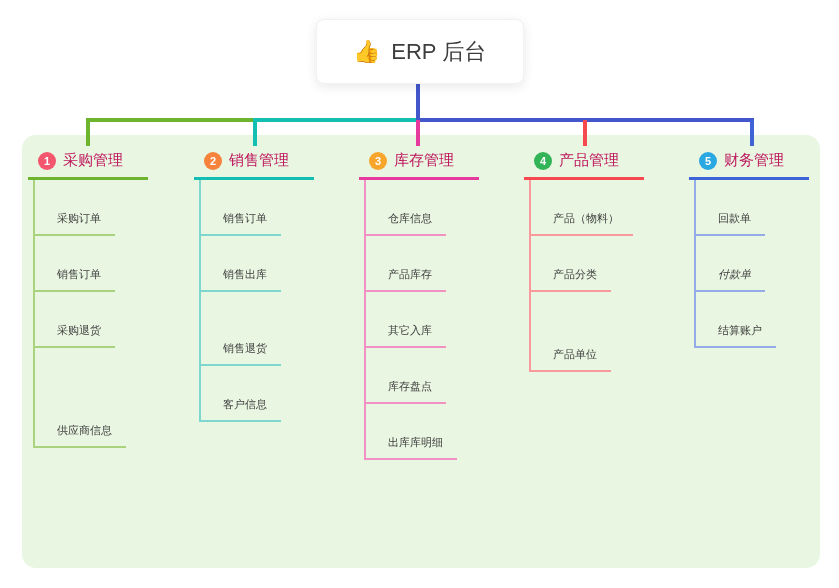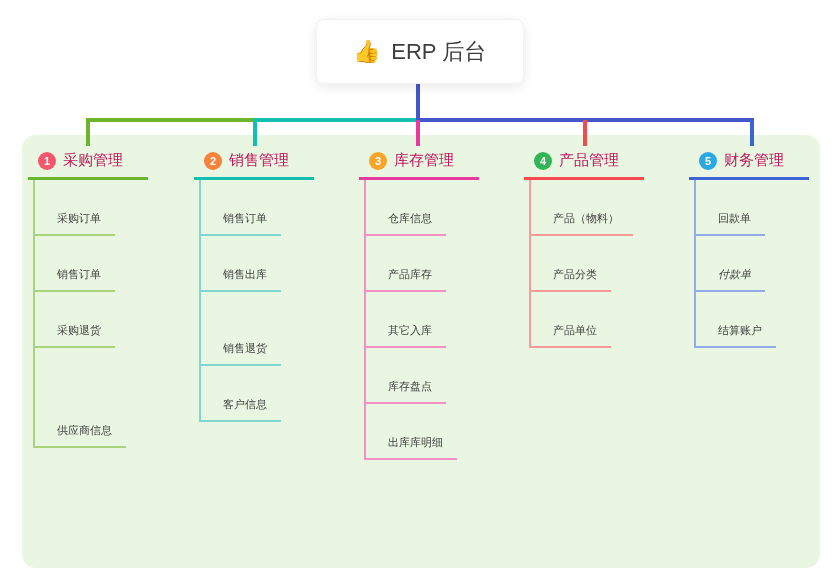--- a/index.html
+++ b/index.html
@@ -160,21 +160,21 @@
   </div>
 
   <div class="branch" style="left: 524px;">
     <div class="branch-title" style="border-bottom-color: rgb(246, 73, 78);">
       <span class="badge" style="background: rgb(51, 180, 87);">4</span>
       <span class="branch-label">产品管理</span>
     </div>
     <ul class="children" style="border-left-color: rgb(249, 153, 156); text-align: right;">
           <li style="border-bottom-color: rgb(249, 153, 156);">产品（物料）</li>
           <li style="border-bottom-color: rgb(249, 153, 156);">产品分类</li>
-          <li style="border-bottom-color: rgb(249, 153, 156);">产品单位</li>
+          <li style="border-bottom-color: rgb(249, 153, 156); margin-top: 24px;">产品单位</li>
         </ul>
   </div>
 
   <div class="branch" style="left: 689px;">
     <div class="branch-title" style="border-bottom-color: rgb(62, 99, 214);">
       <span class="badge" style="background: rgb(42, 168, 226);">5</span>
       <span class="branch-label">财务管理</span>
     </div>
     <ul class="children" style="border-left-color: rgb(147, 171, 231);">
           <li style="border-bottom-color: rgb(147, 171, 231);">回款单</li>

